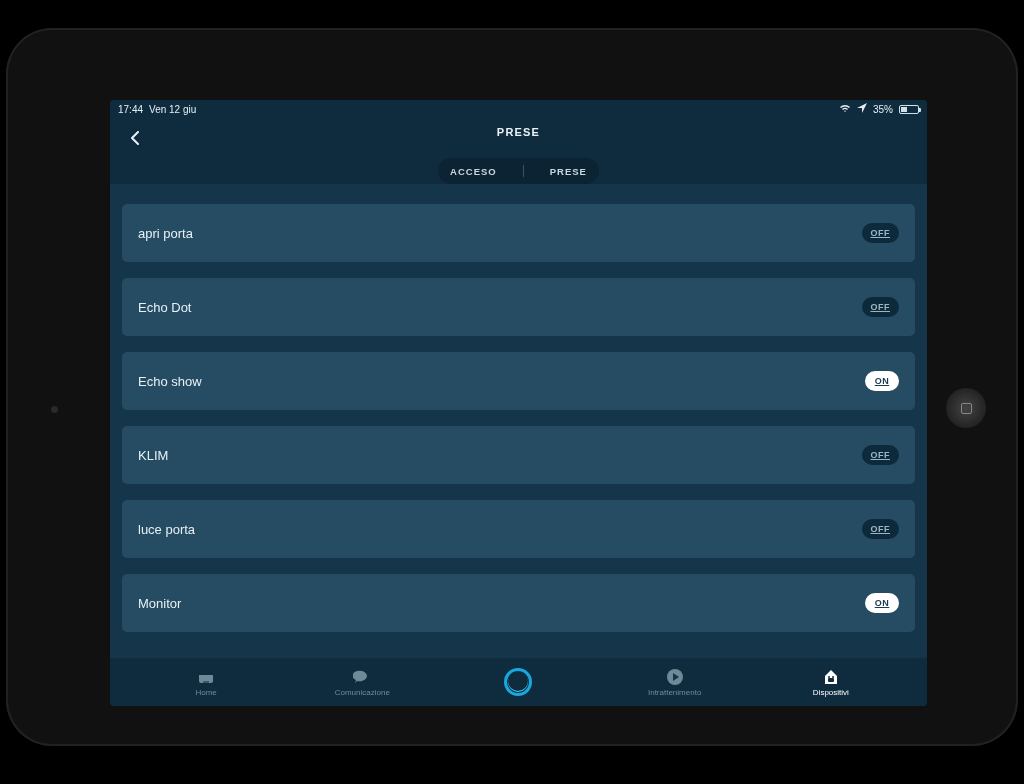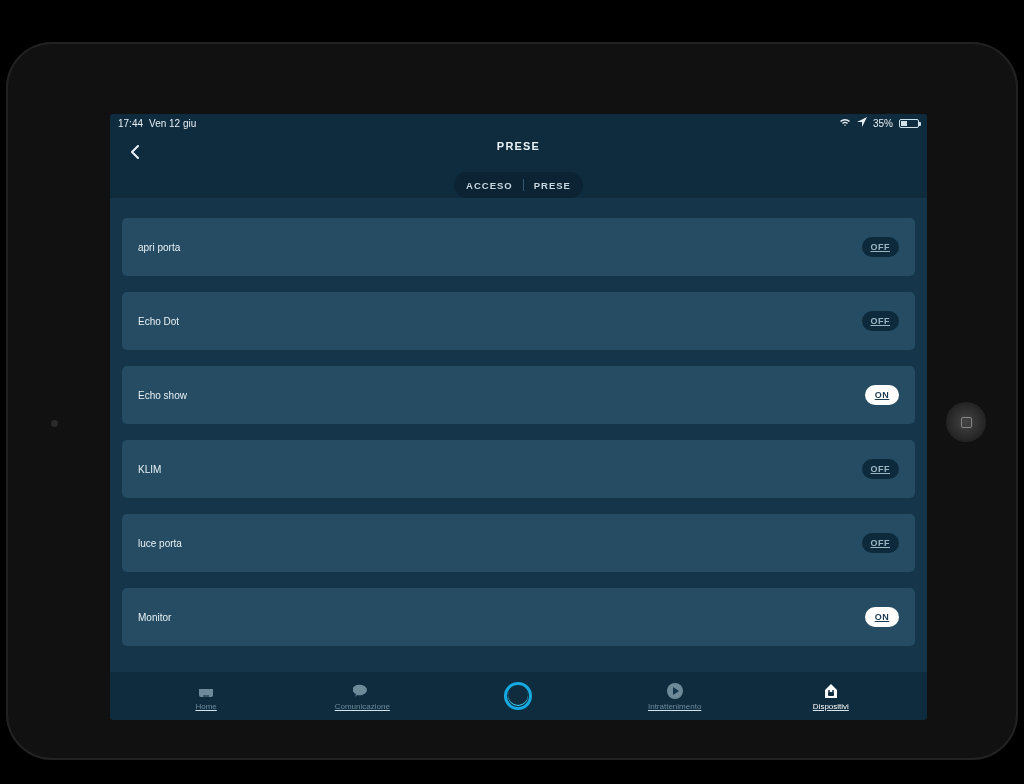--- a/index.html
+++ b/index.html
@@ -5,21 +5,21 @@
   * { box-sizing: border-box; margin: 0; padding: 0; font-family: -apple-system, "Helvetica Neue", Arial, sans-serif; }
   body {
     background: #000;
     width: 1024px;
     height: 784px;
     overflow: hidden;
     position: relative;
   }
   .tablet-frame {
     position: absolute;
-    left: 6px; top: 42px;
+    left: 6px; top: 28px;
     width: 1012px; height: 718px;
     background: #111;
     border-radius: 46px;
     box-shadow: 0 0 0 2px #222 inset;
   }
   .screen {
     position: absolute;
     left: 104px; top: 72px;
     width: 817px; height: 606px;
     background: #14354a;
@@ -98,21 +98,21 @@
     color: #e9f2f6;
   }
   .seg {
     margin-top: 12px;
     background: #0c2334;
     border-radius: 16px;
     height: 26px;
     display: flex;
     align-items: center;
     padding: 0 12px;
-    gap: 10px;
+    gap: 26px;
   }
   .seg .divider { width: 1px; height: 12px; background: #33566d; }
   .seg-btn {
     font-size: 9.5px;
     letter-spacing: 1px;
     font-weight: 700;
     color: #c8d8e0;
     cursor: pointer;
   }
 
@@ -127,21 +127,21 @@
     background: #254c62;
     border-radius: 5px;
     height: 58px;
     margin-bottom: 16px;
     display: flex;
     align-items: center;
     justify-content: space-between;
     padding: 0 16px;
   }
   .row-label {
-    font-size: 10px;
+    font-size: 13px;
     color: #e7f0f5;
   }
   .toggle {
     background: #0d2a3d;
     color: #9db4c1;
     font-size: 9px;
     font-weight: 800;
     letter-spacing: 0.5px;
     border-radius: 13px;
     padding: 5px 9px;
@@ -157,21 +157,20 @@
   }
 
   
   .nav {
     height: 48px;
     background: #0f2c3f;
     display: flex;
     align-items: center;
     justify-content: space-around;
     padding: 0 18px;
-    text-decoration: underline;
   }
   .nav-item {
     display: flex; flex-direction: column; align-items: center; gap: 2px;
     color: #6e8a99; font-size: 8px; cursor: pointer;
     width: 90px;
   }
   .nav-item.active { color: #ffffff; }
   .nav-item .ic { height: 18px; display: flex; align-items: center; justify-content: center; }
   .alexa-ring {
     width: 28px; height: 28px; border-radius: 50%;

